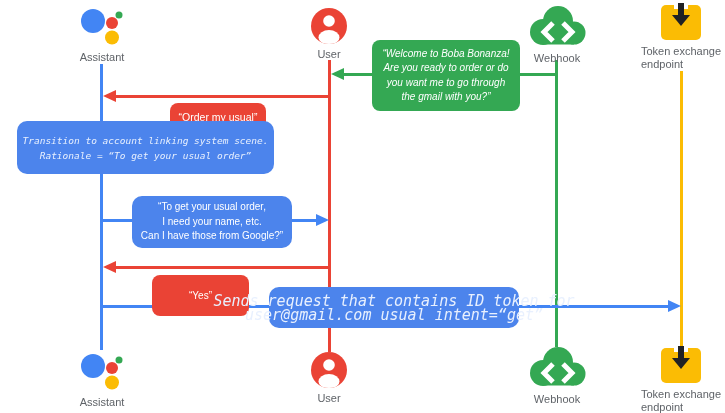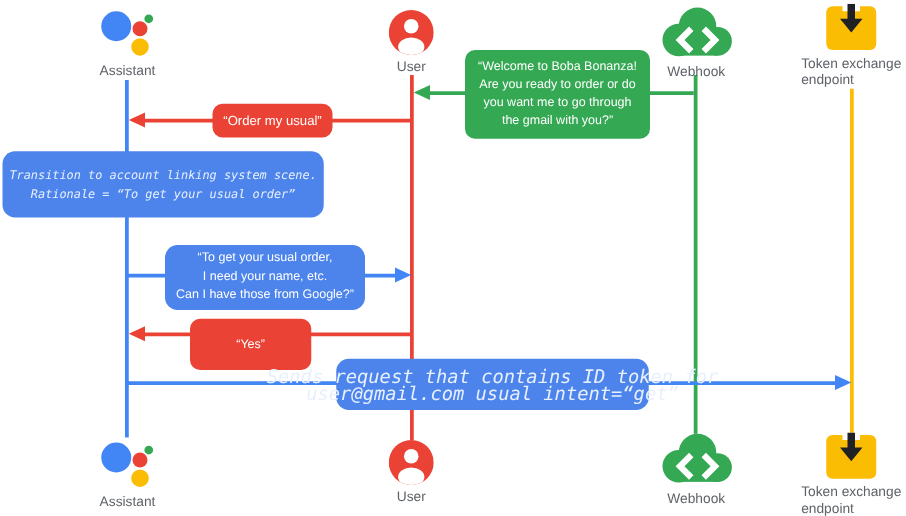--- a/index.html
+++ b/index.html
@@ -40,26 +40,26 @@
   .yes-line{left:116px;top:266px;width:212px;}
   .yes-head{left:103px;top:261px;}
   .sends-line{left:102px;top:305px;width:566px;}
   .sends-head{left:668px;top:300px;}
 
   
   .box{position:absolute;z-index:3;display:flex;flex-direction:column;align-items:center;
        justify-content:center;text-align:center;color:#fff;border-radius:8px;
        white-space:nowrap;}
   .box.fill-green{background:var(--webhook-green);}
-  .box.fill-red{background:var(--user-red);}
+  .box.fill-red{background:var(--user-red);margin-top:20px;}
   .box.fill-blue{background:var(--message-blue);border-radius:10px;}
   .box.mono{font-family:"DejaVu Sans Mono",monospace;font-style:italic;color:var(--mono-text);}
-  .welcome-box{left:372px;top:40px;width:148px;height:71px;font-size:10px;line-height:14.5px;}
+  .welcome-box{left:372px;top:40px;width:148px;height:71px;font-size:10px;line-height:14.5px;font-style:italic;}
   .order-box{left:170px;top:83px;width:96px;height:27px;font-size:10.5px;}
-  .note-box{left:2px;top:121px;width:257px;height:53px;font-size:9.5px;line-height:15px;}
+  .note-box{left:17px;top:121px;width:257px;height:53px;font-size:9.5px;line-height:15px;}
   .ask-box{left:132px;top:196px;width:160px;height:52px;font-size:10px;line-height:14.5px;}
   .yes-box{left:152px;top:255px;width:97px;height:41px;font-size:10px;}
   .sends-box{left:269px;top:287px;width:250px;height:41px;font-size:15px;line-height:14px;}
 
   
   .actor{position:absolute;display:flex;flex-direction:column;align-items:center;z-index:4;}
   .actor .label{margin-top:4px;font-size:11px;font-weight:500;color:var(--label-gray);
                 text-align:left;line-height:1.15;}
   .actor.assistant-top{left:57px;top:5px;width:90px;}
   .actor.user-top{left:284px;top:8px;width:90px;}

